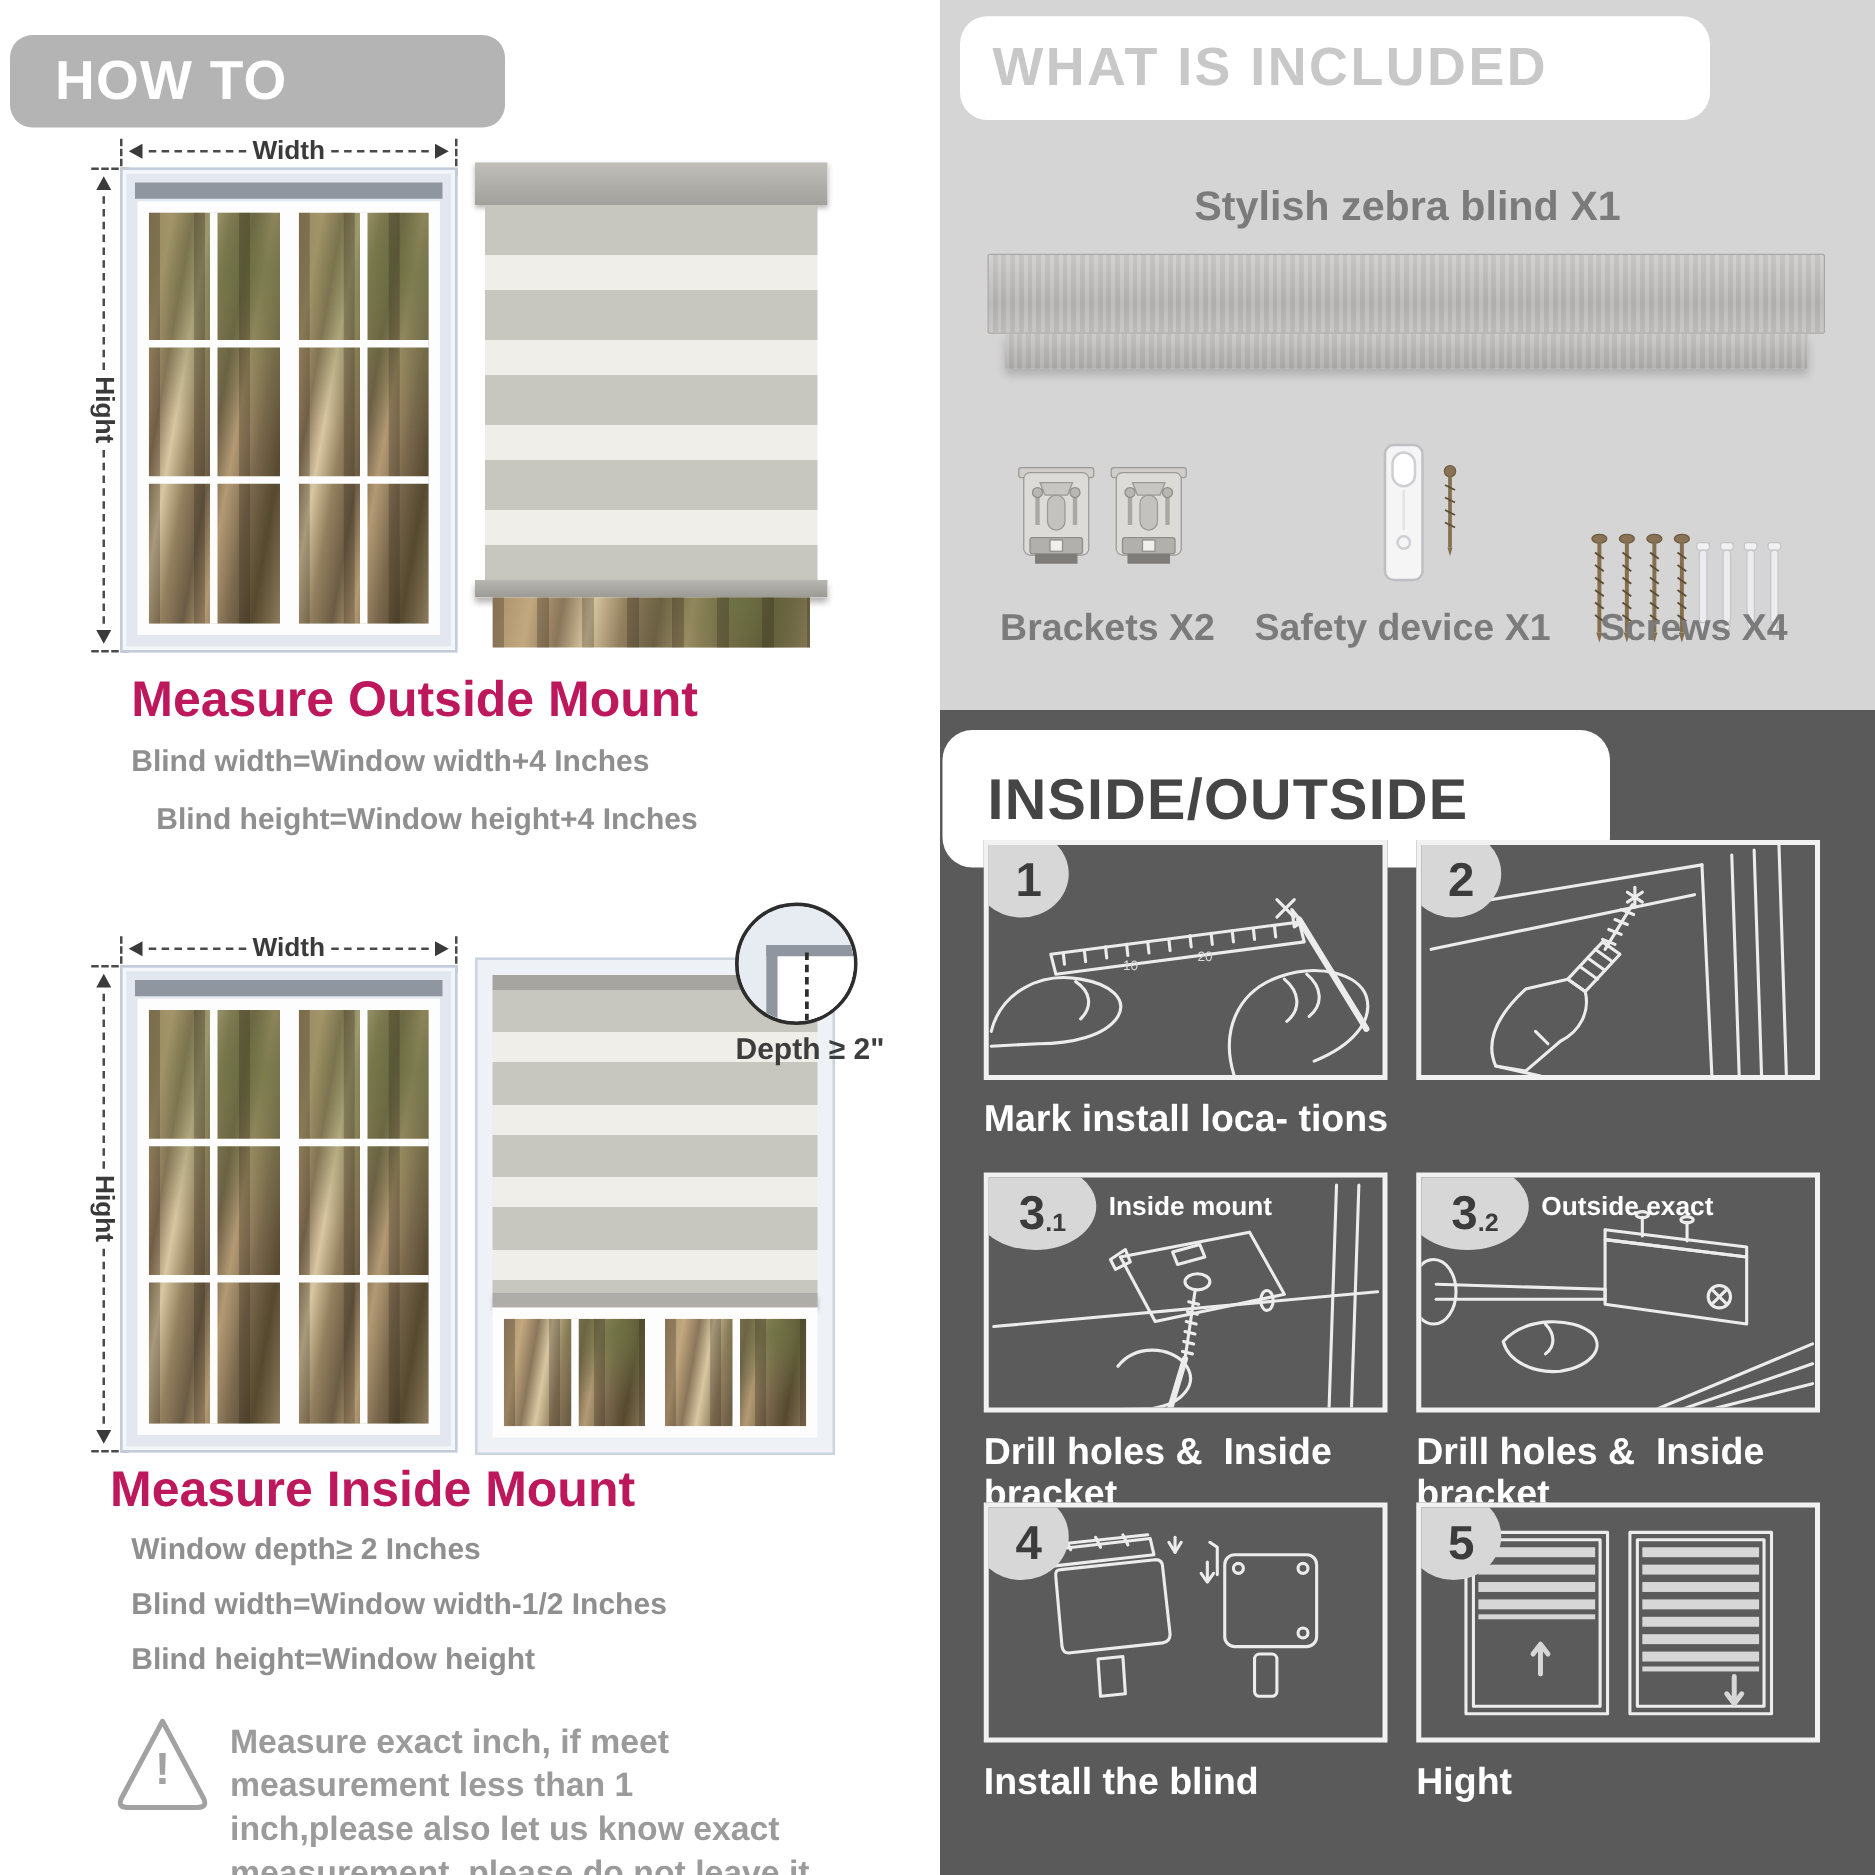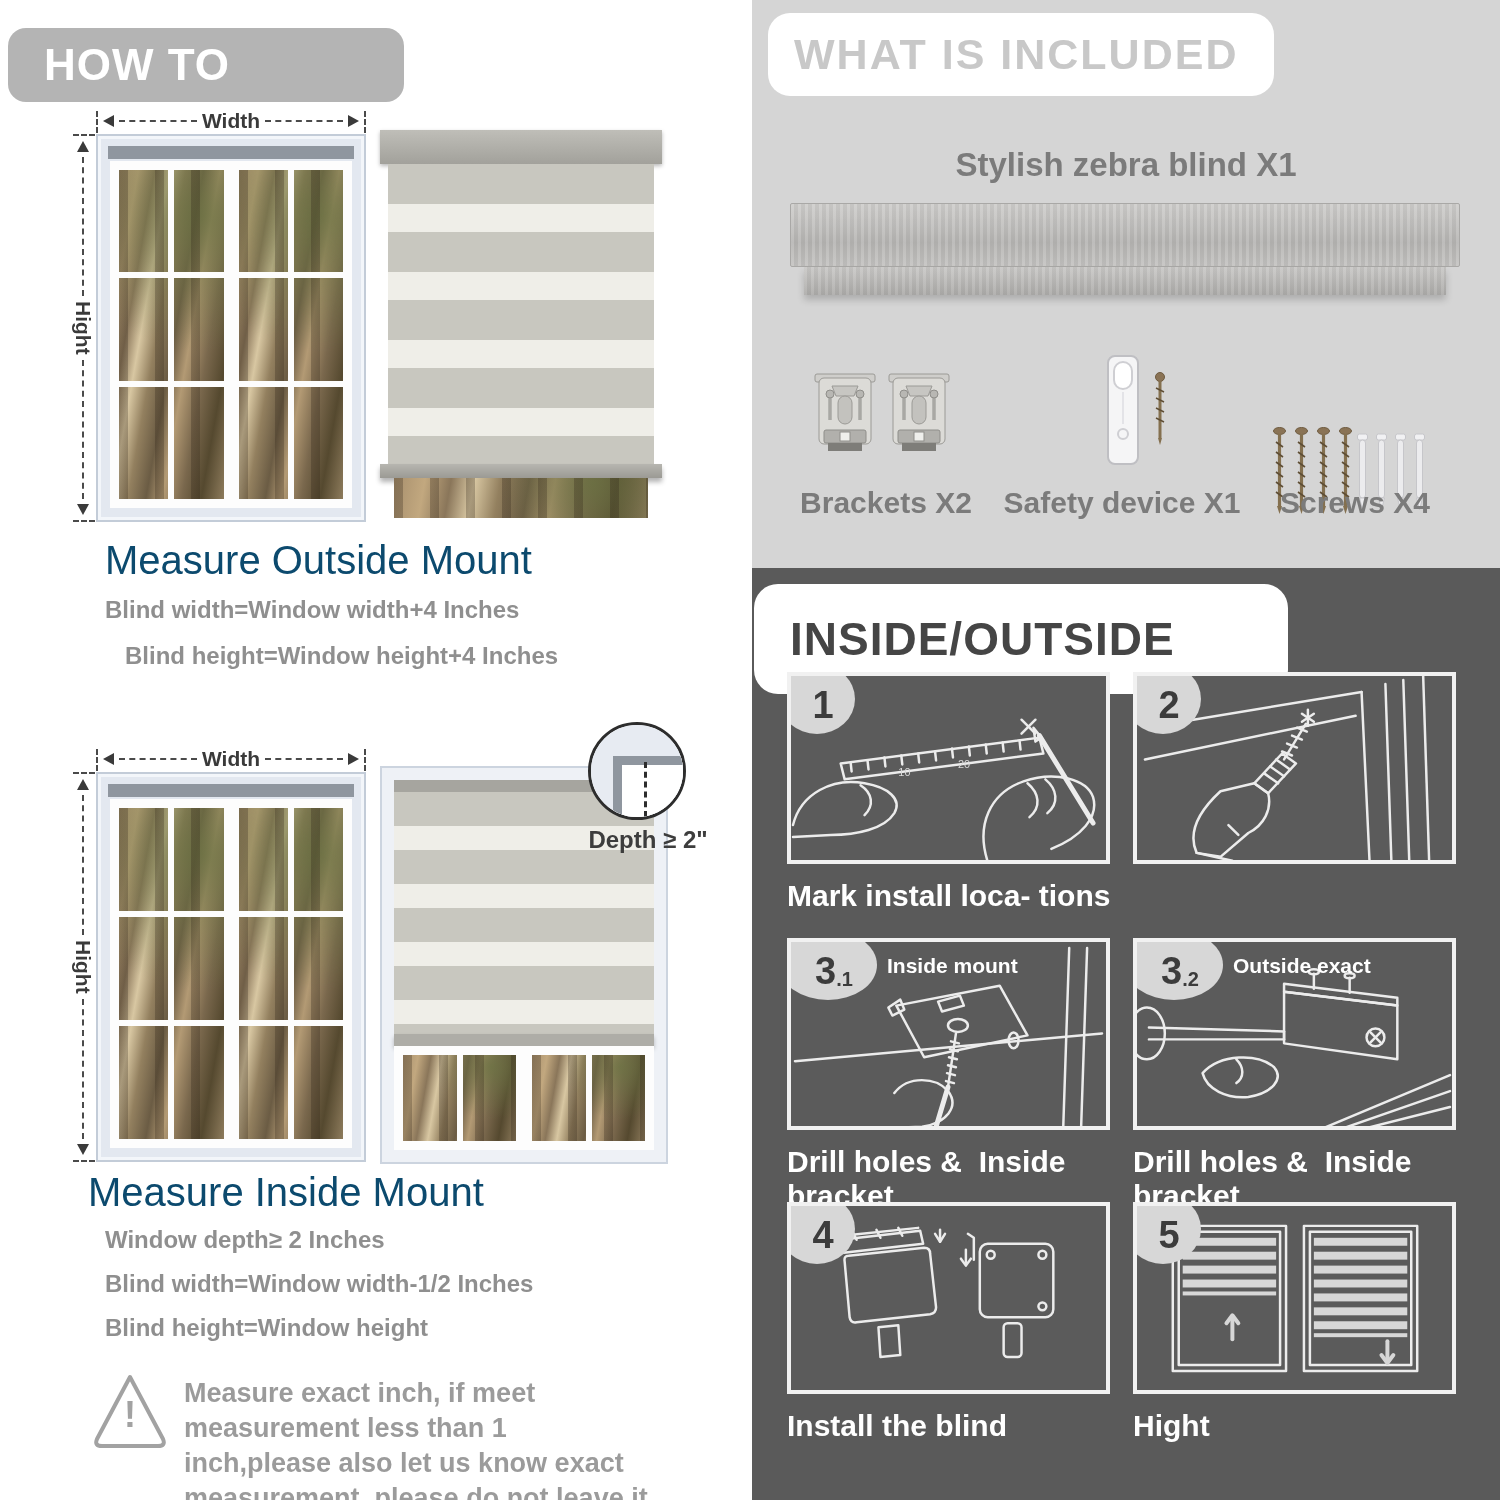--- a/index.html
+++ b/index.html
@@ -11,21 +11,21 @@
   }
   .abs { position: absolute; }
 
   
   .htm-header {
     left: 8px; top: 28px; width: 396px; height: 74px;
     background: #b4b4b4; border-radius: 18px;
     color: #ffffff; font-weight: bold; font-size: 44px;
     line-height: 74px; padding-left: 36px; letter-spacing: 1px;
   }
-  .section-title { font-weight: normal; font-size: 40px; color: #0c4a6e; }
+  .section-title { font-weight: bold; font-size: 40px; color: #be185d; }
   .section-line  { font-weight: bold; font-size: 24px; color: #8f8f8f; }
 
   
   .w-arrow { display:flex; align-items:center; gap:5px; height:26px; color:#3a3a3a; font-weight:bold; font-size:21px; }
   .w-arrow .dash { flex:1; border-top:2px dashed #4a4a4a; }
   .ah-l { width:0;height:0;border-top:6px solid transparent;border-bottom:6px solid transparent;border-right:11px solid #3a3a3a; }
   .ah-r { width:0;height:0;border-top:6px solid transparent;border-bottom:6px solid transparent;border-left:11px solid #3a3a3a; }
   .vtick { width:0;height:30px;border-left:2px dashed #4a4a4a; margin-top:10px; }
   .h-arrow { display:flex; flex-direction:column; align-items:center; gap:5px; width:26px; color:#3a3a3a; font-weight:bold; font-size:21px; }
   .h-arrow .vdash { flex:1; border-left:2px dashed #4a4a4a; }
@@ -66,21 +66,21 @@
   .mag .m-frame { position:absolute; left:24%; top:34%; right:-12%; bottom:-12%; background:#ffffff; border-left:9px solid #8f969f; border-top:9px solid #8f969f; }
   .mag .m-dash { position:absolute; left:58%; top:40%; bottom:0; border-left:3px dashed #2d2d2d; }
   .depth-label { font-weight:bold; font-size:24px; color:#3d3d3d; }
 
   .warn-text { font-weight:bold; font-size:27px; color:#9b9b9b; line-height:1.3; }
   .warn-bang { position:absolute; left:50%; top:54%; transform:translate(-50%,-50%); font-weight:bold; font-size:36px; color:#a2a2a2; }
 
   
   .panel-light { left:752px; top:0; width:748px; height:568px; background:#d5d5d5; }
   .wii-header {
-    left:768px; top:13px; width:506px; height:83px; background:#ffffff; border-radius:22px;
+    left:768px; top:13px; width:600px; height:83px; background:#ffffff; border-radius:22px;
     color:#c8c8c8; font-weight:bold; font-size:43px; line-height:83px; padding-left:26px; letter-spacing:2px;
   }
   .gray-label { font-weight:bold; color:#7b7b7b; text-align:center; }
   .headrail-main {
     left:790px; top:203px; width:670px; height:64px; border-radius:2px;
     background:
       repeating-linear-gradient(90deg, rgba(255,255,255,.10) 0 3px, rgba(0,0,0,.04) 3px 7px),
       linear-gradient(180deg,#cecdcb,#b6b5b3 62%,#c3c2c0);
     border:1px solid #a9a8a6;
   }

